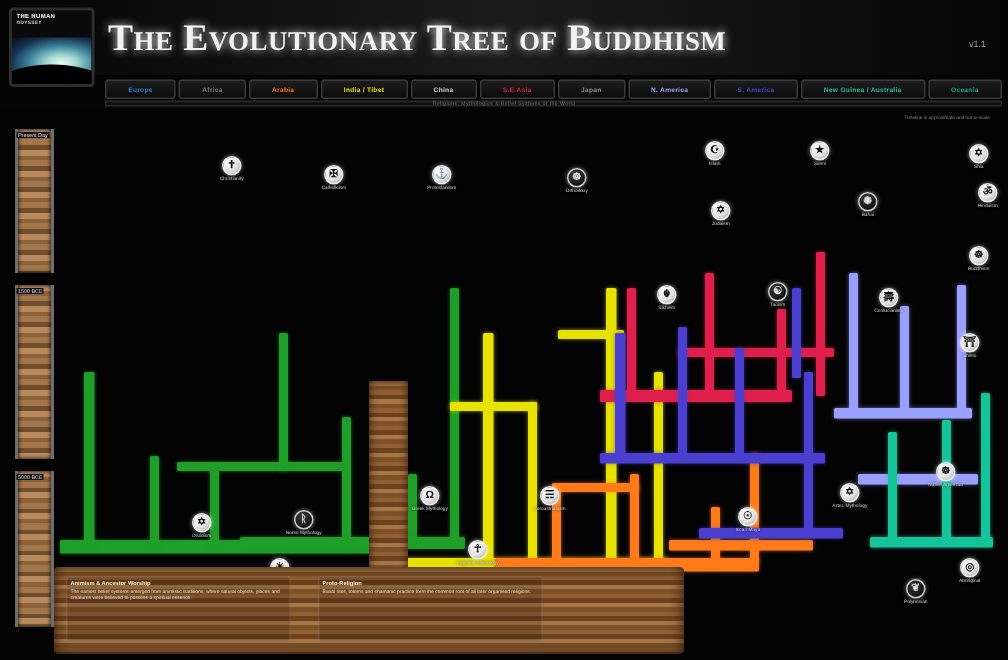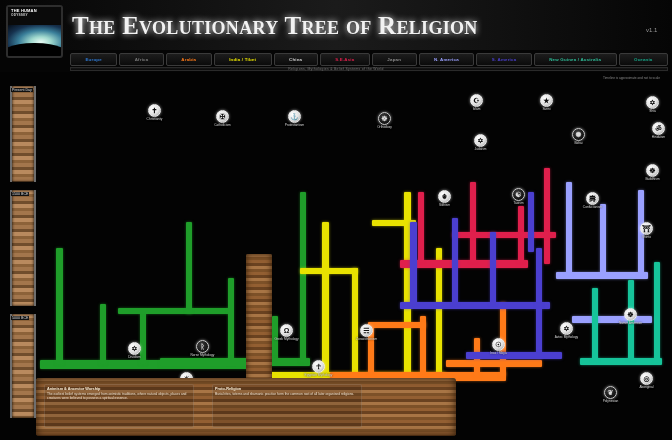--- a/index.html
+++ b/index.html
@@ -102,21 +102,21 @@
         <div class="logo-txt">
           <b>THE HUMAN</b>
           <span>ODYSSEY</span>
         </div>
       </div>
       <div class="logo-sky">
         <div class="logo-arc"></div>
       </div>
     </div>
 
-    <div class="title">The Evolutionary Tree of Religion</div>
+    <div class="title">The Evolutionary Tree of Buddhism</div>
     <div class="version">v1.1</div>
   </div>
 
   <div class="legend" id="legend">
       <div class="leg">
         <span class="sw" style="color: rgb(47, 123, 214);">Europe</span>
       </div>
       <div class="leg">
         <span class="sw" style="color: rgb(122, 122, 122);">Africa</span>
       </div>

